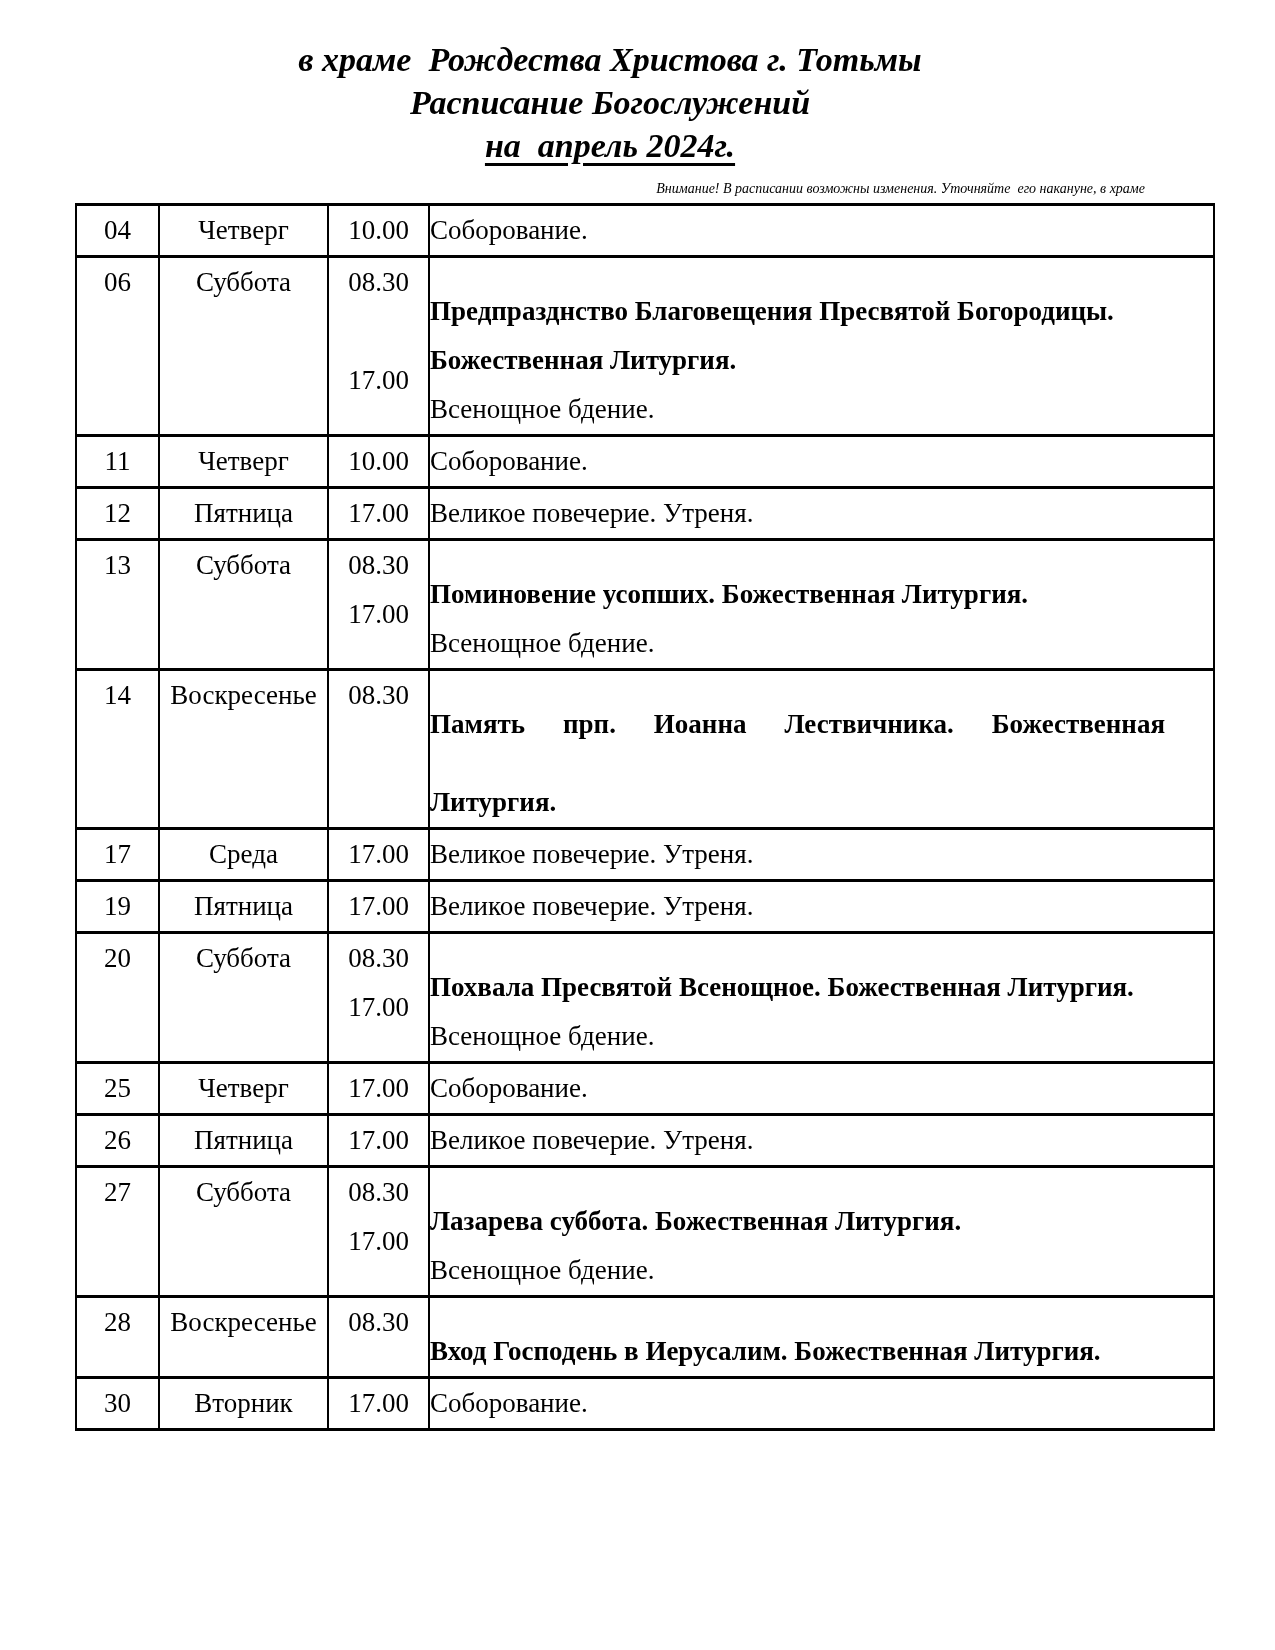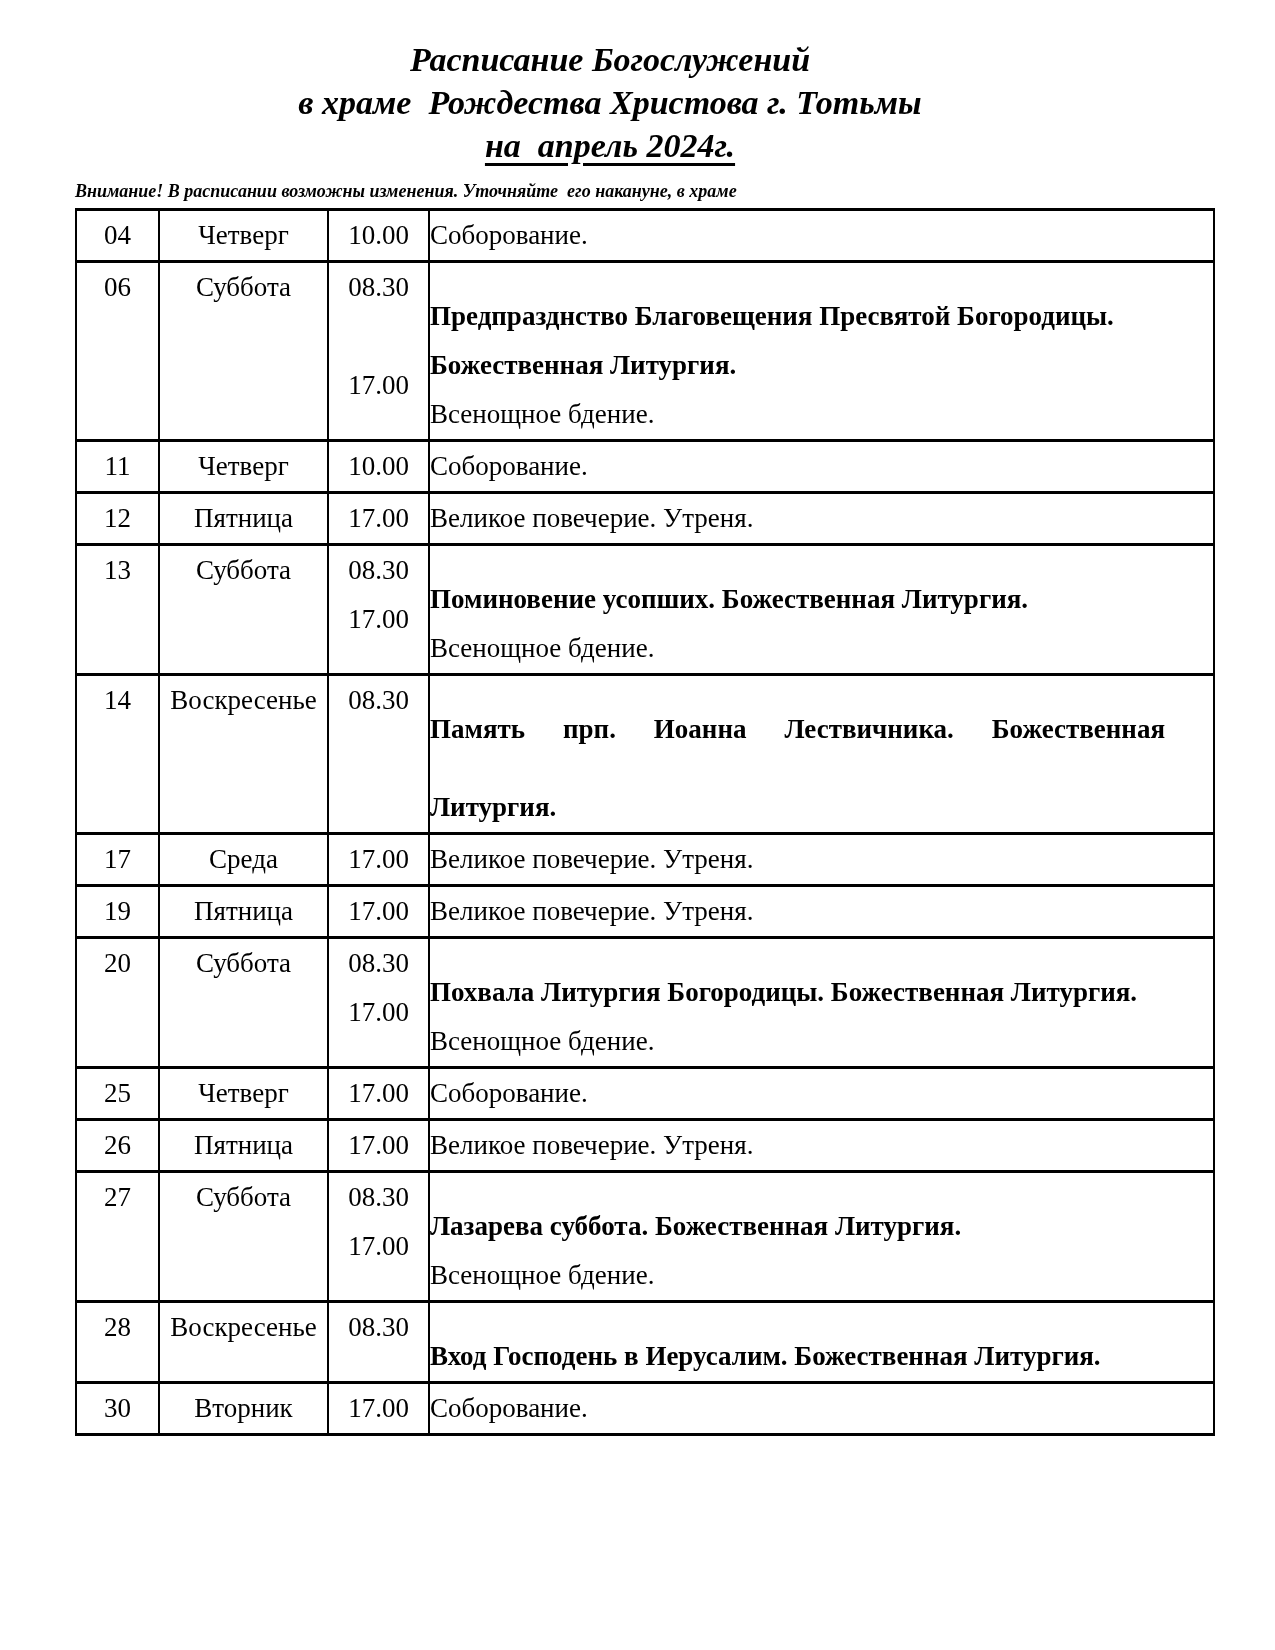--- a/index.html
+++ b/index.html
@@ -26,24 +26,24 @@
   .title-line { white-space: pre; }
   .title-line.u3 {
     text-decoration: underline;
     text-decoration-thickness: 3px;
     text-underline-offset: 6px;
     font-style: italic;
   }
   .notice {
     margin: 14px 0 6px 75px;
     width: 1070px;
-    text-align: left;
+    text-align: right;
     font-style: italic;
-    font-weight: bold;
-    font-size: 18px;
+    font-weight: normal;
+    font-size: 14px;
     white-space: pre;
   }
   table.schedule {
     margin-left: 75px;
     width: 1138px;
     border-collapse: collapse;
     table-layout: fixed;
     font-size: 27px;
   }
   table.schedule td {
@@ -71,22 +71,22 @@
     text-align: justify;
     text-align-last: justify;
     padding-right: 48px;
   }
   .cline.spacer { visibility: hidden; }
 </style>
 </head>
 <body>
 
 <div class="title-wrap">
+  <div class="title-line">в храме  Рождества Христова г. Тотьмы</div>
   <div class="title-line">Расписание Богослужений</div>
-  <div class="title-line">в храме  Рождества Христова г. Тотьмы</div>
   <div class="title-line u3">на  апрель 2024г.</div>
 </div>
 
 <div class="notice">Внимание! В расписании возможны изменения. Уточняйте  его накануне, в храме</div>
 
 <table class="schedule">
   <colgroup>
     <col style="width:83px">
     <col style="width:169px">
     <col style="width:101px">
@@ -218,21 +218,21 @@
           <div class="cline">20</div>
         </td>
         <td class="c-day">
           <div class="cline">Суббота</div>
         </td>
         <td class="c-time">
           <div class="cline">08.30</div>
           <div class="cline">17.00</div>
         </td>
         <td class="c-desc">
-          <div class="cline b u">Похвала Литургия Богородицы. Божественная Литургия.</div>
+          <div class="cline b u">Похвала Пресвятой Всенощное. Божественная Литургия.</div>
           <div class="cline">Всенощное бдение.</div>
         </td>
       </tr>
       <tr>
         <td class="c-date">
           <div class="cline">25</div>
         </td>
         <td class="c-day">
           <div class="cline">Четверг</div>
         </td>

